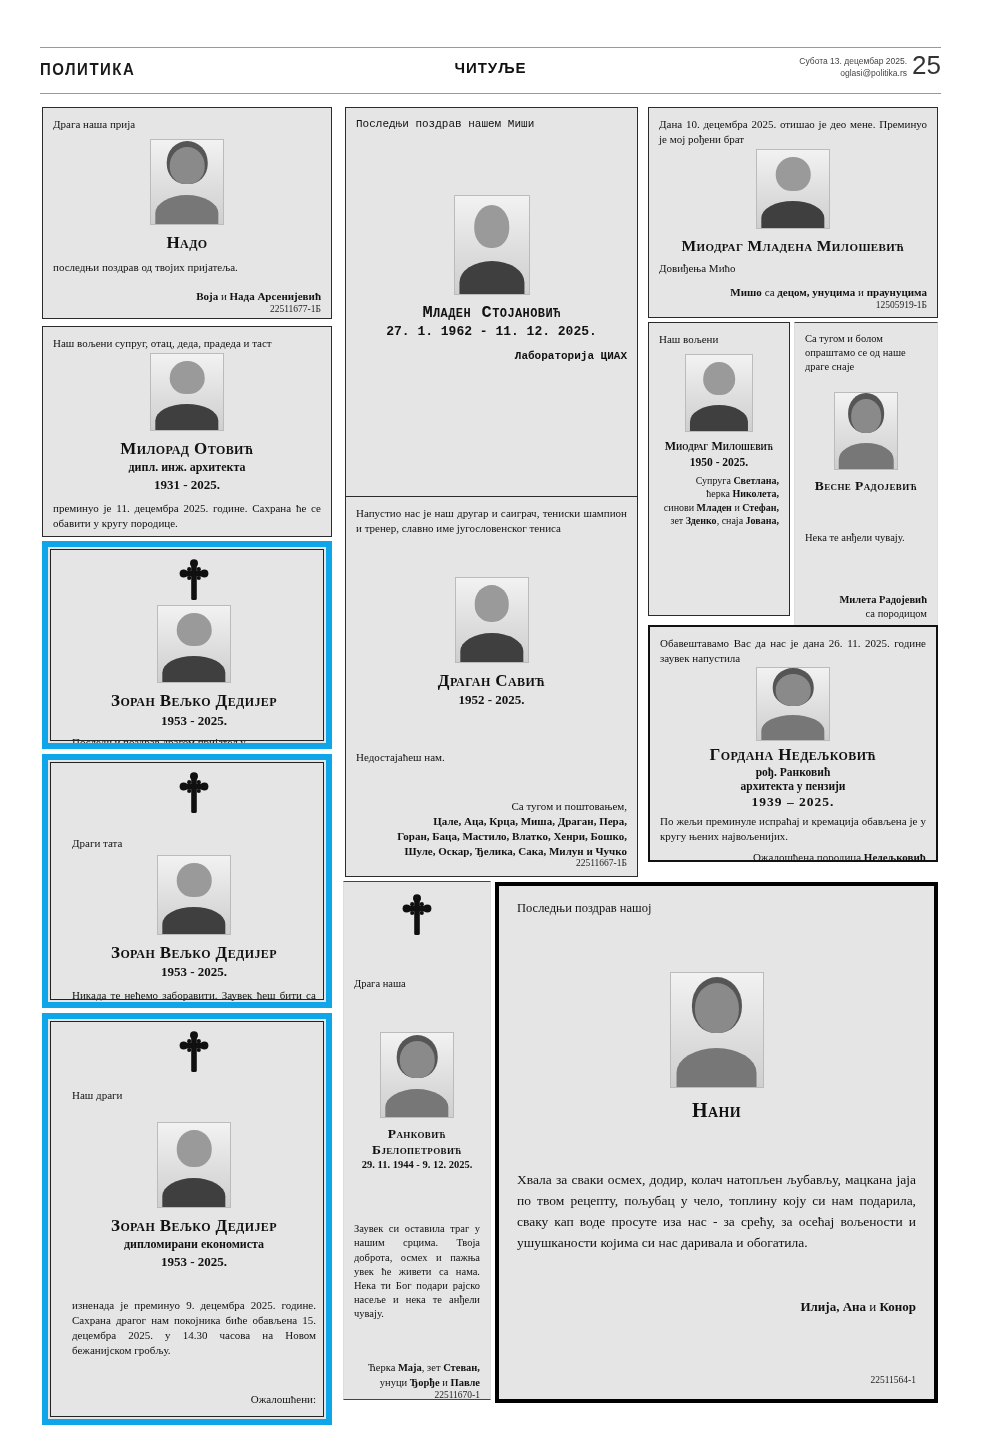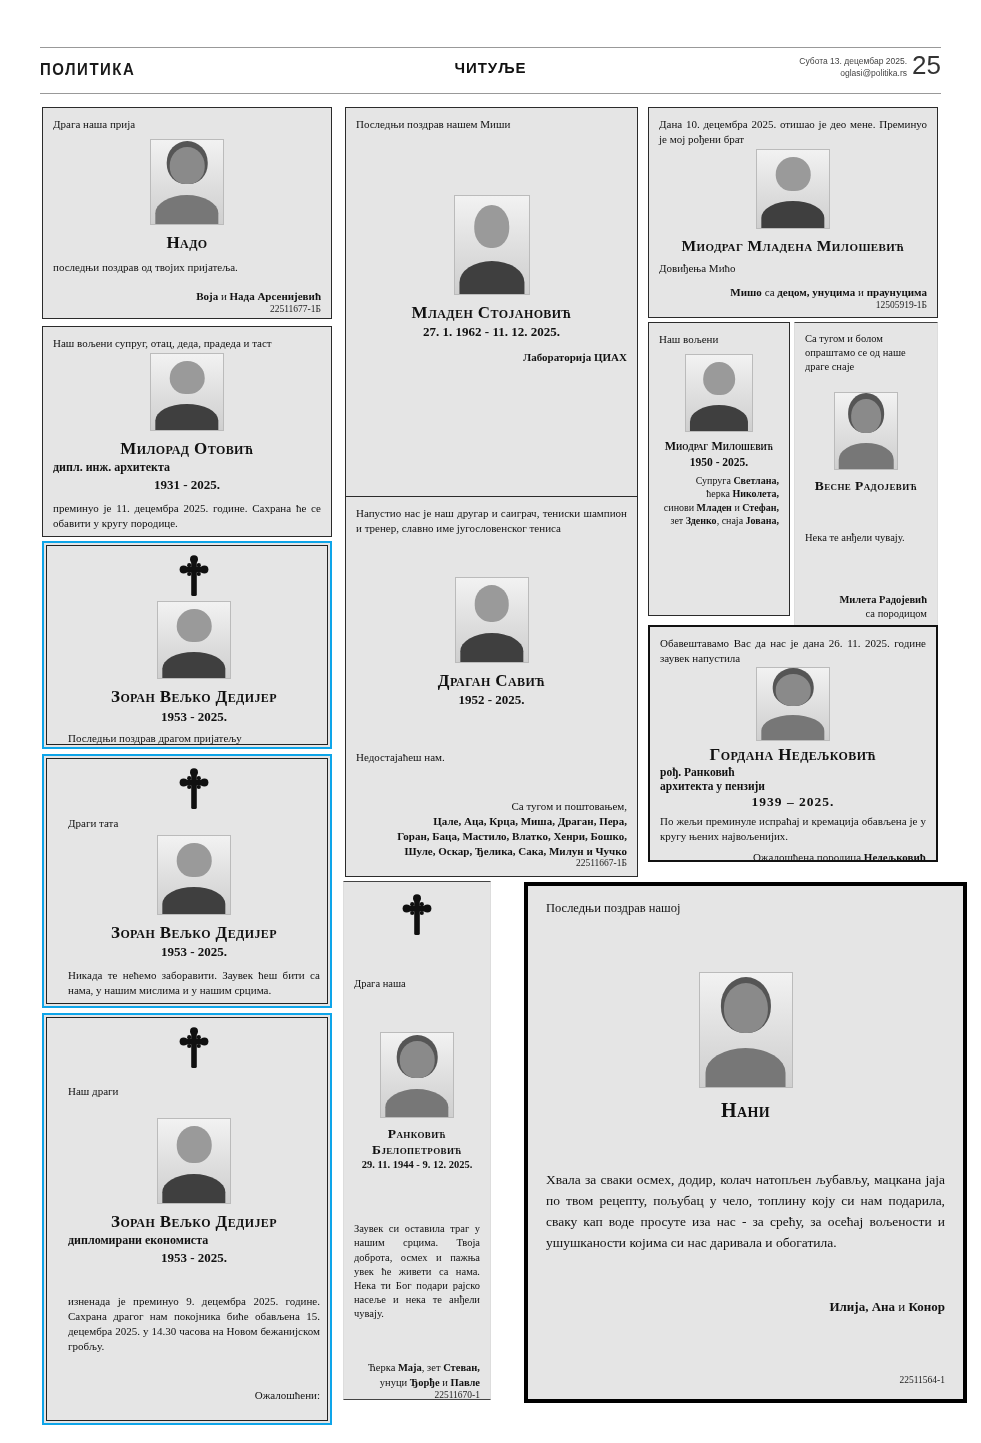--- a/index.html
+++ b/index.html
@@ -19,21 +19,21 @@
          font-family:"Liberation Sans",sans-serif;font-size:8.5px;color:#444;line-height:1.4;}
   .page-no{position:absolute;right:0;top:2px;font-family:"Liberation Sans",sans-serif;
          font-size:26px;color:#333;}
 
   
   .ob{position:absolute;display:flex;flex-direction:column;background:#e5e5e5;
       padding:9px 10px;box-sizing:border-box;overflow:hidden;}
   .b1{border:1px solid #2b2b2b;}
   .b2{border:2px solid #111;}
   .b4{border:4px solid #000;}
-  .bdbl{border:2px solid #0ea5e9;padding-left:24px;}
+  .bdbl{border:6px solid #0ea5e9;padding-left:24px;}
   .bdbl::before{content:"";position:absolute;inset:2px;border:1px solid #222;pointer-events:none;}
   .btb{border-top:1px solid #444;border-bottom:1px solid #444;
        border-left:1px solid #ddd;border-right:1px solid #ddd;}
 
   .intro{margin:0;font-size:11px;line-height:1.35;}
   .cross{display:flex;justify-content:center;margin-top:2px;}
   .cross svg{width:32px;height:44px;fill:#101010;}
 
   .ob-photo{position:relative;width:72px;height:84px;margin:8px auto 0;flex:none;
             background:linear-gradient(180deg,#f2f2f2 0%,#dcdcdc 60%,#cfcfcf 100%);
@@ -41,51 +41,51 @@
   .ph-head{position:absolute;top:9%;left:50%;transform:translateX(-50%);
            width:48%;height:44%;border-radius:50% 50% 46% 46%;background:#9a9a9a;}
   .ph-body{position:absolute;bottom:-10%;left:50%;transform:translateX(-50%);
            width:88%;height:44%;border-radius:50% 50% 0 0;background:#707070;}
   .portrait-man .ph-body{background:#3f3f3f;}
   .portrait-woman .ph-head{background:#8a8a8a;box-shadow:0 -3px 0 3px #555;}
   .portrait-woman .ph-body{background:#777;}
 
   .ob-name{margin:9px 0 0;text-align:center;font-weight:bold;font-variant:small-caps;
            font-size:17px;letter-spacing:.4px;line-height:1.15;}
-  .subtitle{margin:2px 0 0;text-align:left;font-weight:bold;font-size:12px;}
+  .subtitle{margin:2px 0 0;text-align:center;font-weight:bold;font-size:12px;}
   .dates{margin:2px 0 0;text-align:center;font-weight:bold;font-size:13px;}
   .ob-body{margin:8px 0 0;font-size:11px;line-height:1.35;}
   .sig{margin-top:10px;}
   .sig-line{text-align:right;font-size:11px;line-height:1.35;}
   .sig .bold{font-weight:bold;}
   .ad-id{margin:10px 0 0;margin-top:auto;text-align:right;font-size:9.5px;color:#222;flex:none;}
 
   
   .ob-nado{left:42px;top:107px;width:290px;height:212px;}
   .ob-otovic{left:42px;top:326px;width:290px;height:211px;}
   .ob-dedijer1{left:42px;top:541px;width:290px;height:208px;}
   .ob-dedijer2{left:42px;top:754px;width:290px;height:254px;}
   .ob-dedijer3{left:42px;top:1013px;width:290px;height:412px;}
-  .ob-mladen{left:345px;top:107px;width:293px;height:478px;}
+  .ob-mladen{left:345px;top:107px;width:293px;height:478px;font-family:Liberation Mono, monospace;}
   .ob-savic{left:345px;top:496px;width:293px;height:381px;}
   .ob-mirosanda{left:343px;top:881px;width:148px;height:519px;}
   .ob-milosevic-brat{left:648px;top:107px;width:290px;height:211px;}
   .ob-milosevic{left:648px;top:322px;width:142px;height:294px;}
   .ob-vesna{left:794px;top:322px;width:144px;height:368px;}
   .ob-gordana{left:648px;top:625px;width:290px;height:237px;}
-  .ob-nani{left:495px;top:882px;width:443px;height:521px;padding:14px 18px;margin-left:29px;}
+  .ob-nani{left:495px;top:882px;width:443px;height:521px;padding:14px 18px;}
 
   
   .ob-nado .sig{margin-top:14px;}
   .ob-otovic .ob-photo{margin-top:3px;height:76px;}
   .ob-otovic .ob-body{text-align:justify;}
   .ob-dedijer1 .ob-photo{margin-top:4px;height:76px;}
   .ob-dedijer1 .ob-body{margin-top:6px;}
   .ob-dedijer1 .sig{margin-top:2px;}
-  .ob-dedijer2 .intro{margin-top:5px;}
+  .ob-dedijer2 .intro{margin-top:21px;}
   .ob-dedijer2 .ob-photo{margin-top:5px;height:78px;}
   .ob-dedijer2 .ob-body{text-align:justify;}
   .ob-dedijer3 .intro{margin-top:14px;}
   .ob-dedijer3 .ob-photo{margin-top:20px;}
   .ob-dedijer3 .ob-body{margin-top:28px;text-align:justify;}
   .ob-dedijer3 .sig{margin-top:34px;}
   .ob-mladen .ob-photo{margin-top:64px;height:98px;width:74px;}
   .ob-mladen .sig{}
   .ob-savic .intro{text-align:justify;}
   .ob-savic .ob-photo{margin-top:42px;}

